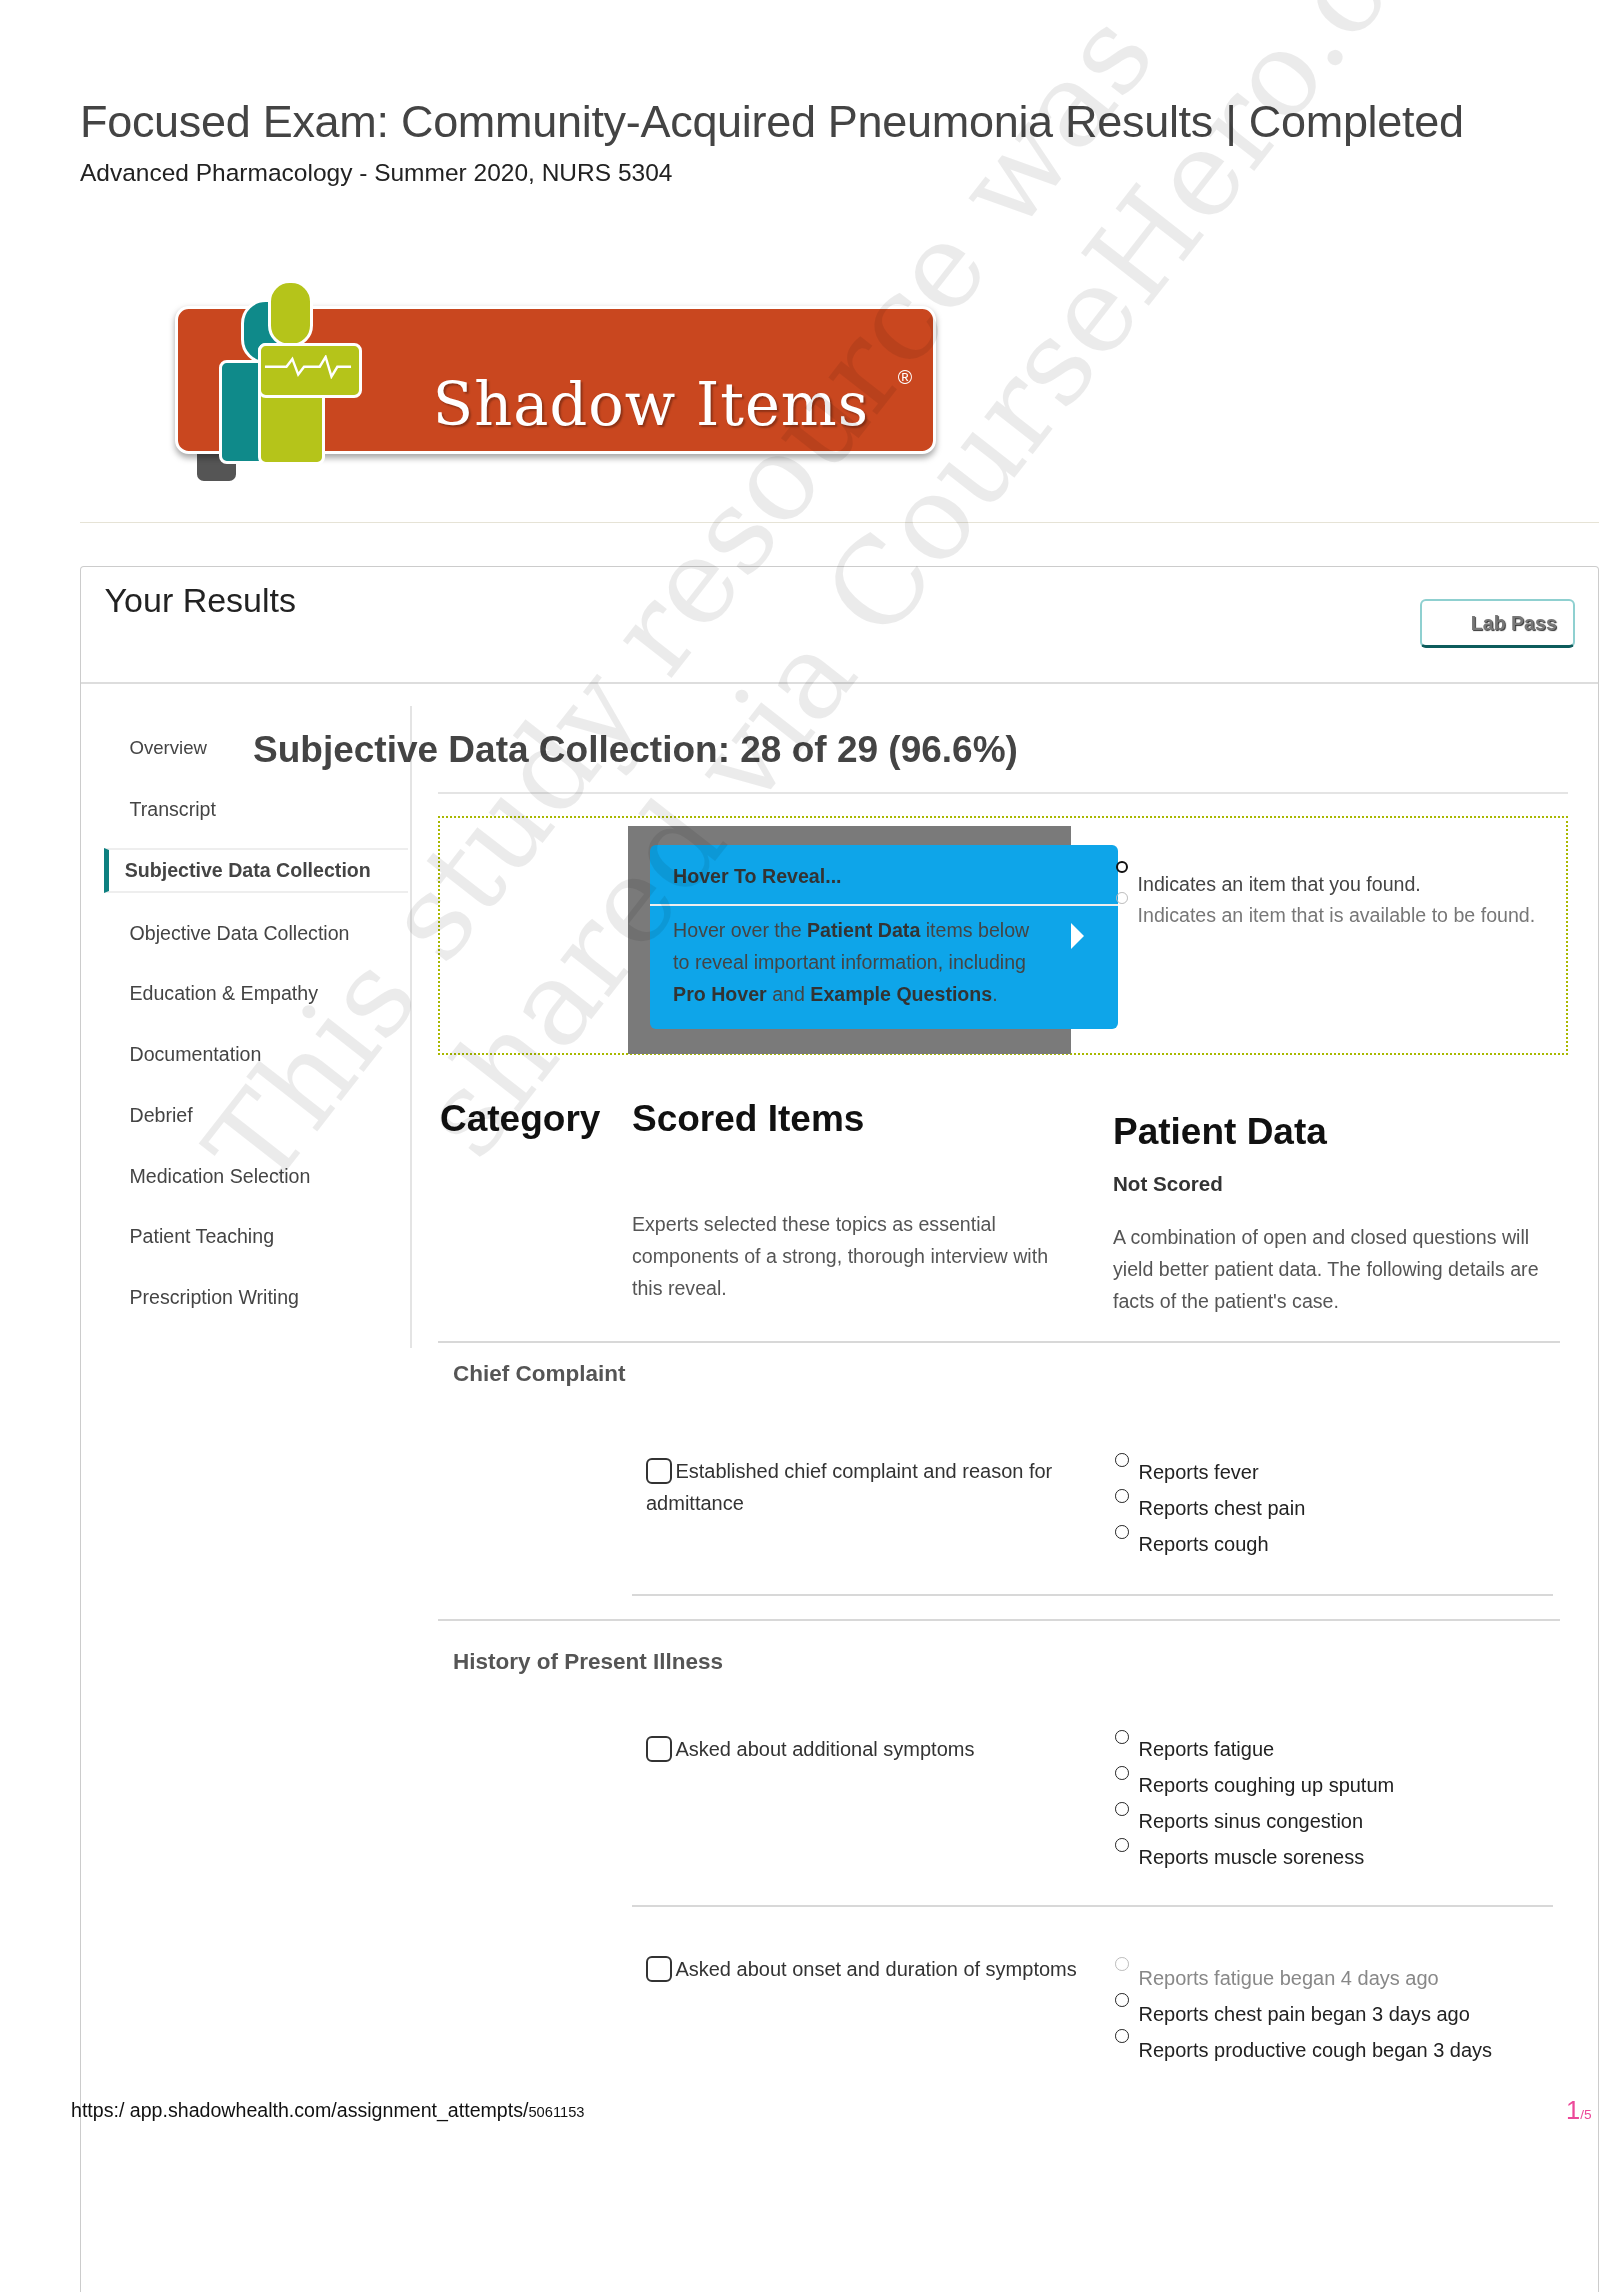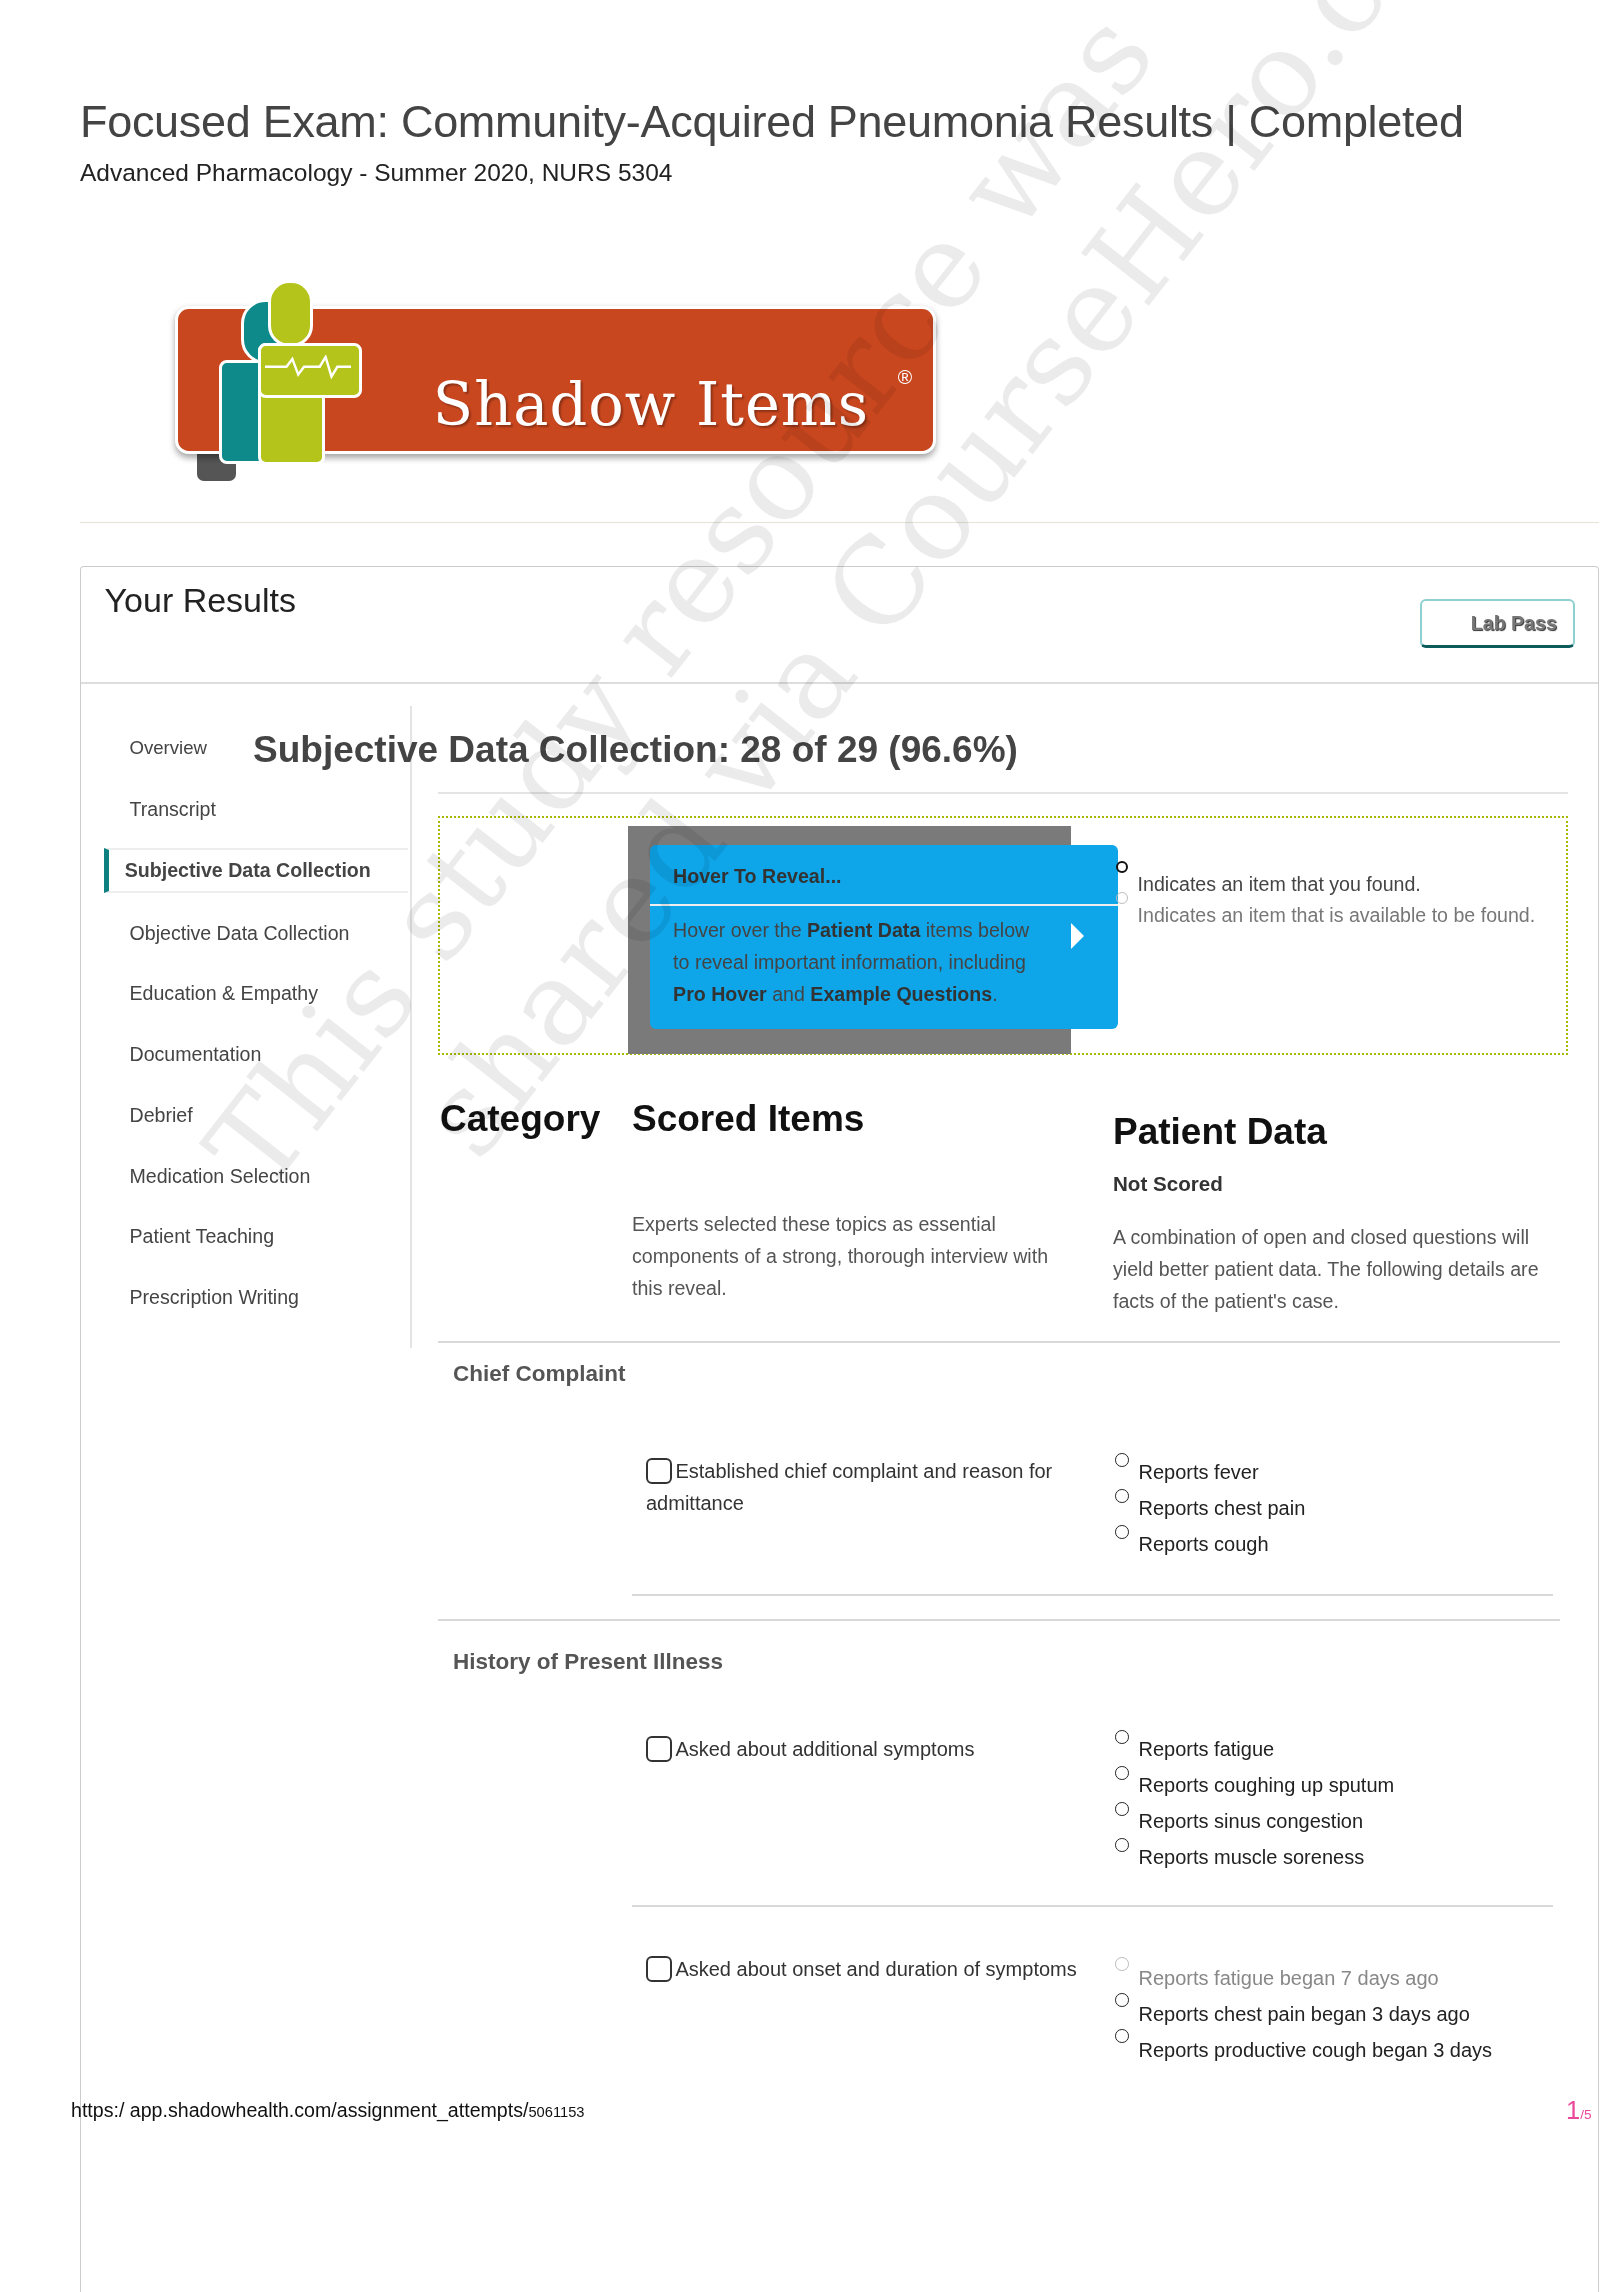--- a/index.html
+++ b/index.html
@@ -179,21 +179,21 @@
   <div class="pd-item"><span class="dot-found"></span><span>Reports coughing up sputum</span></div>
   <div class="pd-item"><span class="dot-found"></span><span>Reports sinus congestion</span></div>
   <div class="pd-item"><span class="dot-found"></span><span>Reports muscle soreness</span></div>
 </div>
 <div class="table-rule" style="left:632px; top:1905px; width:921px;"></div>
 
 <div class="scored-item" style="top:1953px;">
   <span class="checkbox"></span><span>Asked about onset and duration of symptoms</span>
 </div>
 <div class="pd-list pd-stacked" style="top:1955px;">
-  <div class="pd-item available"><span class="dot-avail"></span><span>Reports fatigue began 7 days ago</span></div>
+  <div class="pd-item available"><span class="dot-avail"></span><span>Reports fatigue began 4 days ago</span></div>
   <div class="pd-item"><span class="dot-found"></span><span>Reports chest pain began 3 days ago</span></div>
   <div class="pd-item"><span class="dot-found"></span><span>Reports productive cough began 3 days</span></div>
 </div>
 
 <div class="watermark">
   <div>This study resource was</div>
   <div style="margin-left:157px">shared via CourseHero.com</div>
 </div>
 
 <div class="footer-url"><span>https:/ app.shadowhealth.com/assignment_attempts/</span><span class="small">5061153</span></div>

